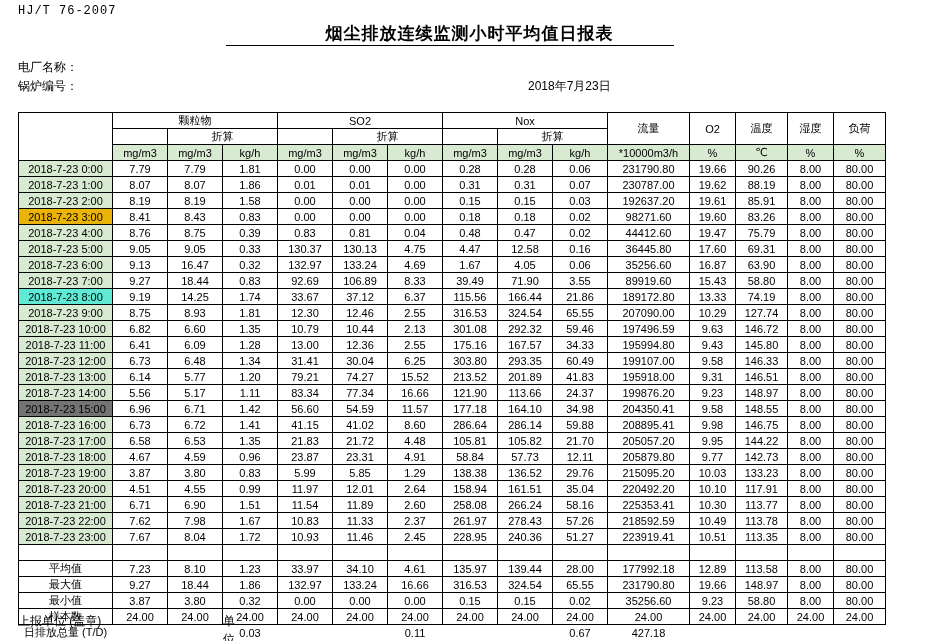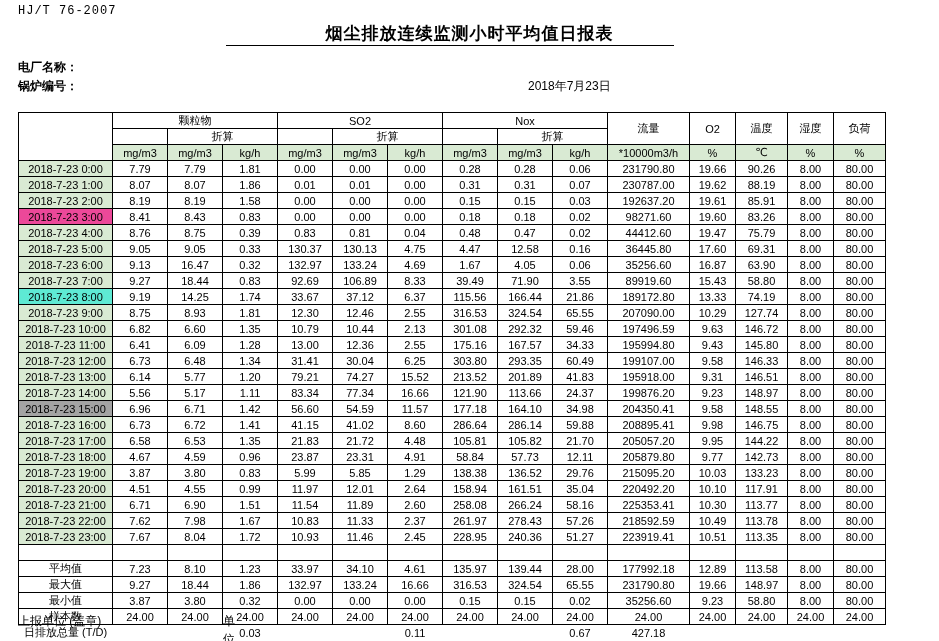--- a/index.html
+++ b/index.html
@@ -21,21 +21,21 @@
     position:absolute;left:0;right:0;top:22px;
     text-align:center;
     font-size:17px;font-weight:bold;
     letter-spacing:1px;
   }
   .title-underline{
     position:absolute;left:226px;top:45px;width:448px;height:1px;background:#000;
   }
   .meta{
     position:absolute;left:18px;top:58px;
-    font-size:12px;font-weight:bold;line-height:19px;
+    font-size:12px;font-weight:normal;line-height:19px;
   }
   .meta div{white-space:nowrap;}
   .date{
     position:absolute;left:528px;top:78px;
     font-size:12px;
   }
   table.report{
     position:absolute;left:18px;top:112px;
     border-collapse:collapse;
     table-layout:fixed;
@@ -184,21 +184,21 @@
         <td class="right">0.15</td>
         <td class="right">0.15</td>
         <td class="right">0.03</td>
         <td class="right">192637.20</td>
         <td class="right">19.61</td>
         <td class="right">85.91</td>
         <td class="right">8.00</td>
         <td class="right">80.00</td>
       </tr>
       <tr>
-        <td style="background: #ec4899;">2018-7-23 3:00</td>
+        <td style="background: #eab308;">2018-7-23 3:00</td>
         <td class="right">8.41</td>
         <td class="right">8.43</td>
         <td class="right">0.83</td>
         <td class="right">0.00</td>
         <td class="right">0.00</td>
         <td class="right">0.00</td>
         <td class="right">0.18</td>
         <td class="right">0.18</td>
         <td class="right">0.02</td>
         <td class="right">98271.60</td>
@@ -388,21 +388,21 @@
         <td class="right">121.90</td>
         <td class="right">113.66</td>
         <td class="right">24.37</td>
         <td class="right">199876.20</td>
         <td class="right">9.23</td>
         <td class="right">148.97</td>
         <td class="right">8.00</td>
         <td class="right">80.00</td>
       </tr>
       <tr>
-        <td style="background: #a3a3a3;">2018-7-23 15:00</td>
+        <td style="background: #737373;">2018-7-23 15:00</td>
         <td class="right">6.96</td>
         <td class="right">6.71</td>
         <td class="right">1.42</td>
         <td class="right">56.60</td>
         <td class="right">54.59</td>
         <td class="right">11.57</td>
         <td class="right">177.18</td>
         <td class="right">164.10</td>
         <td class="right">34.98</td>
         <td class="right">204350.41</td>

